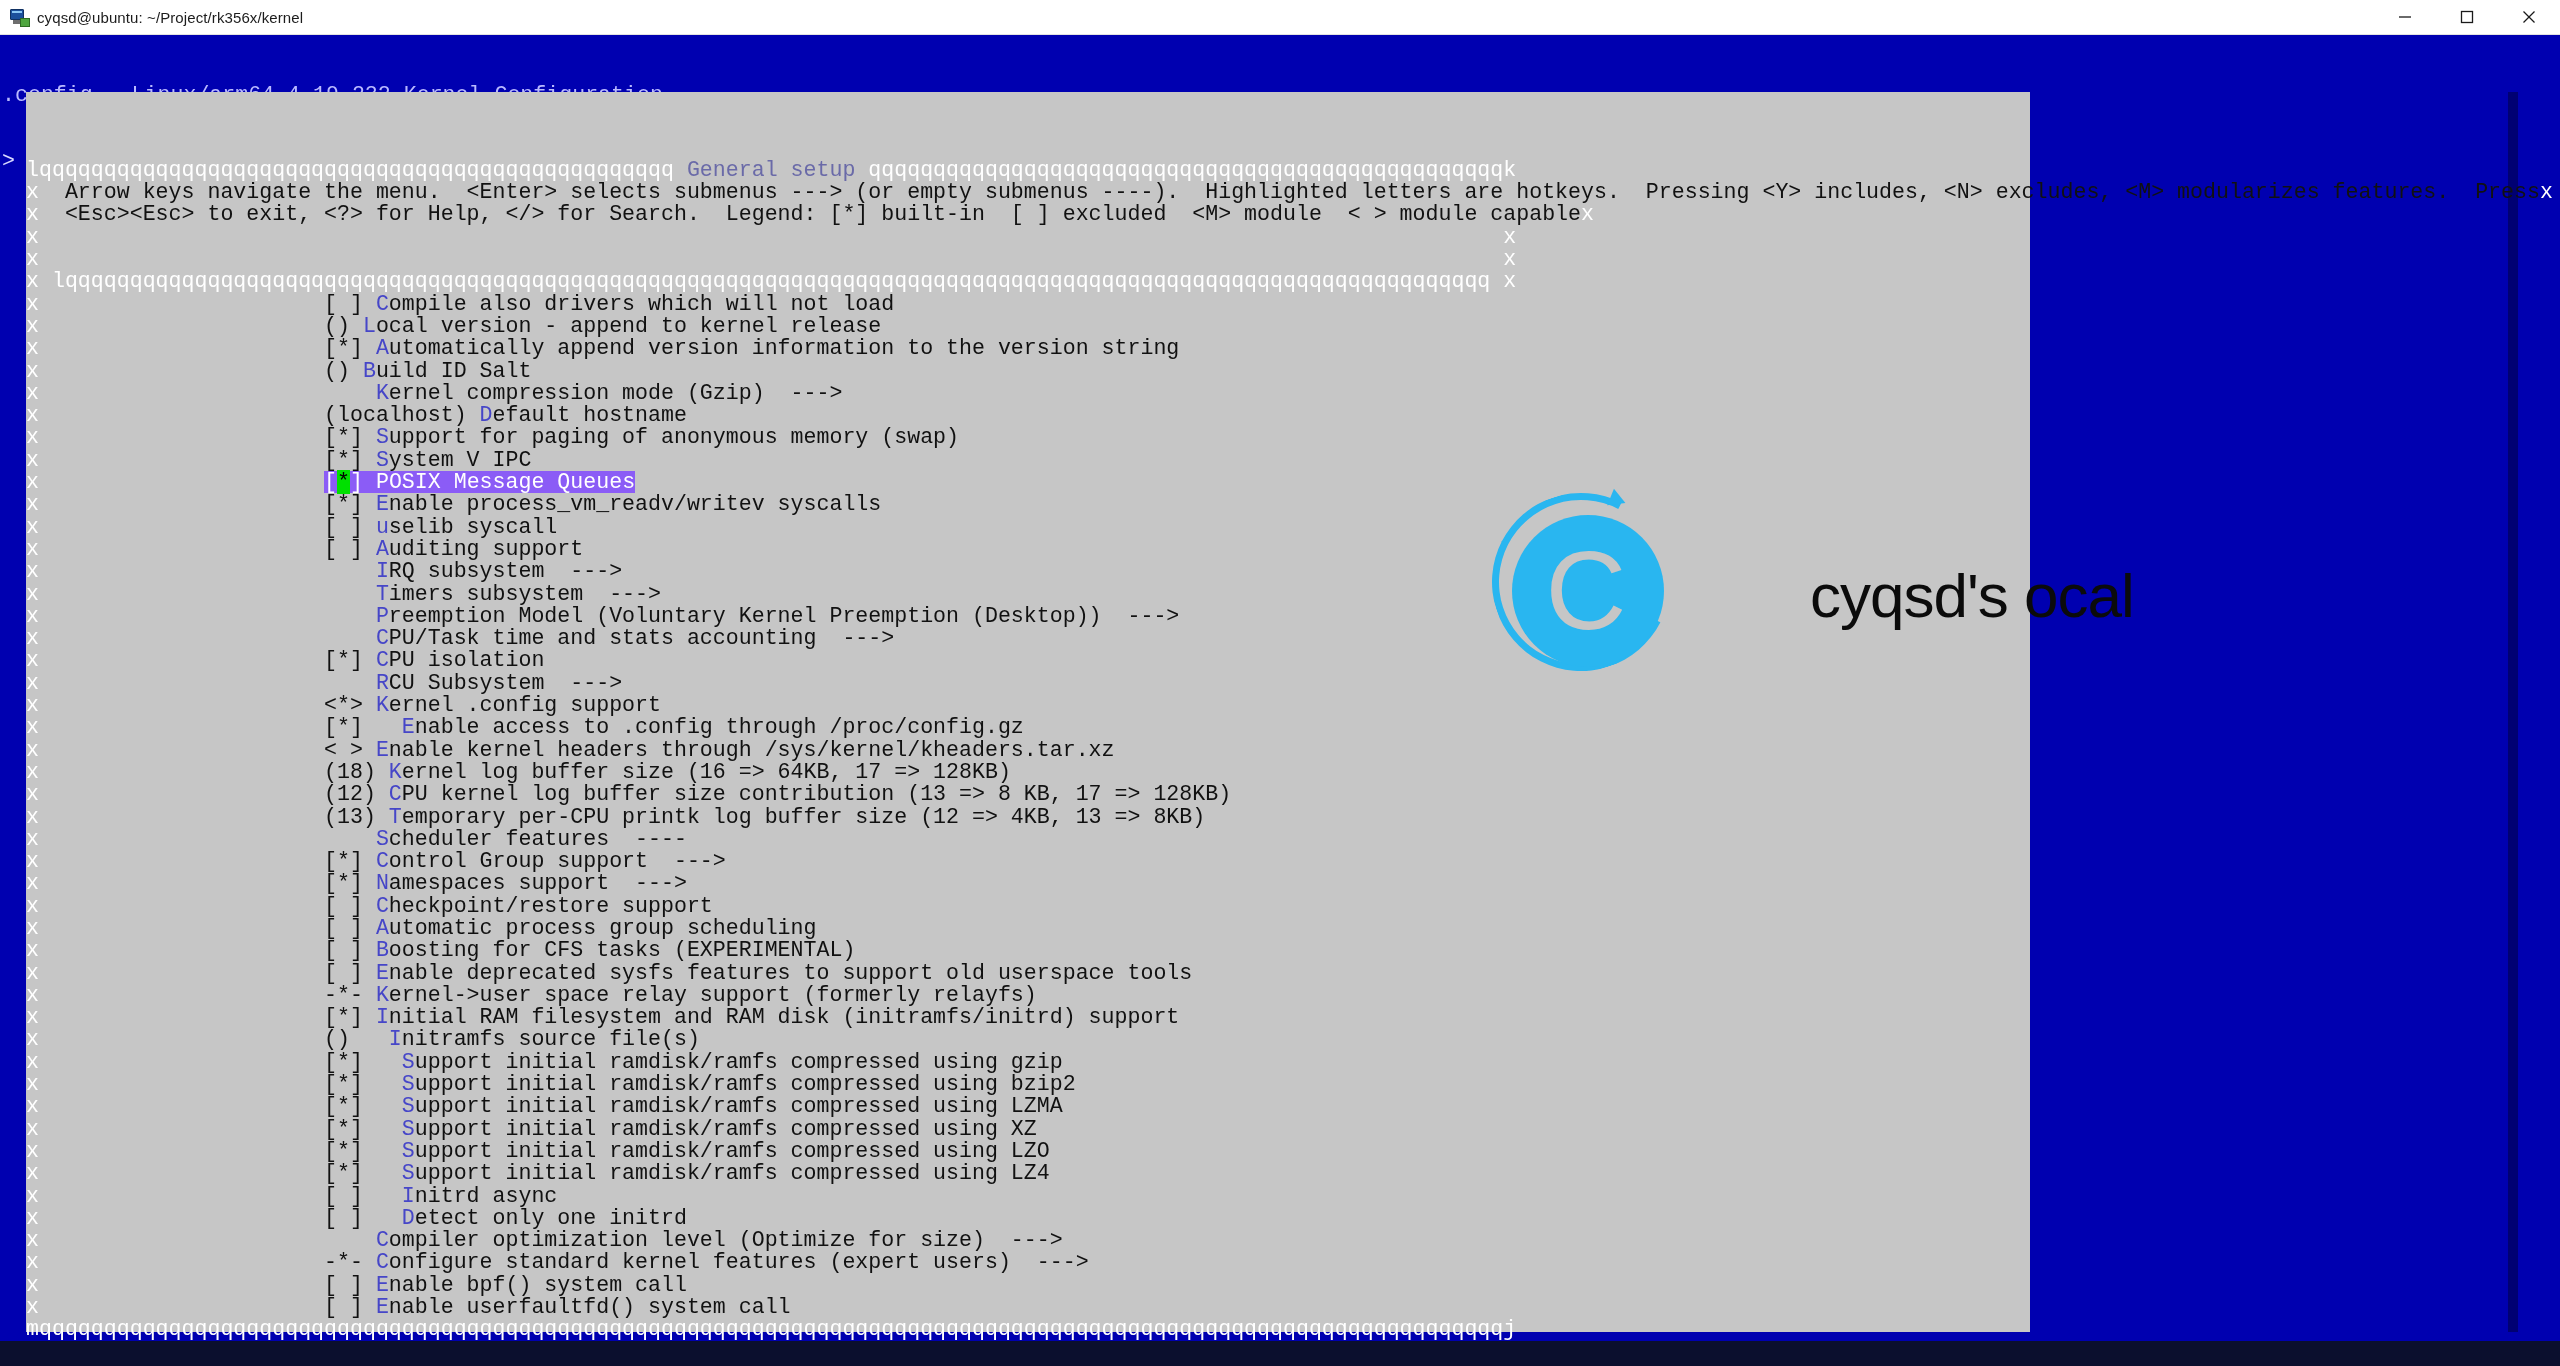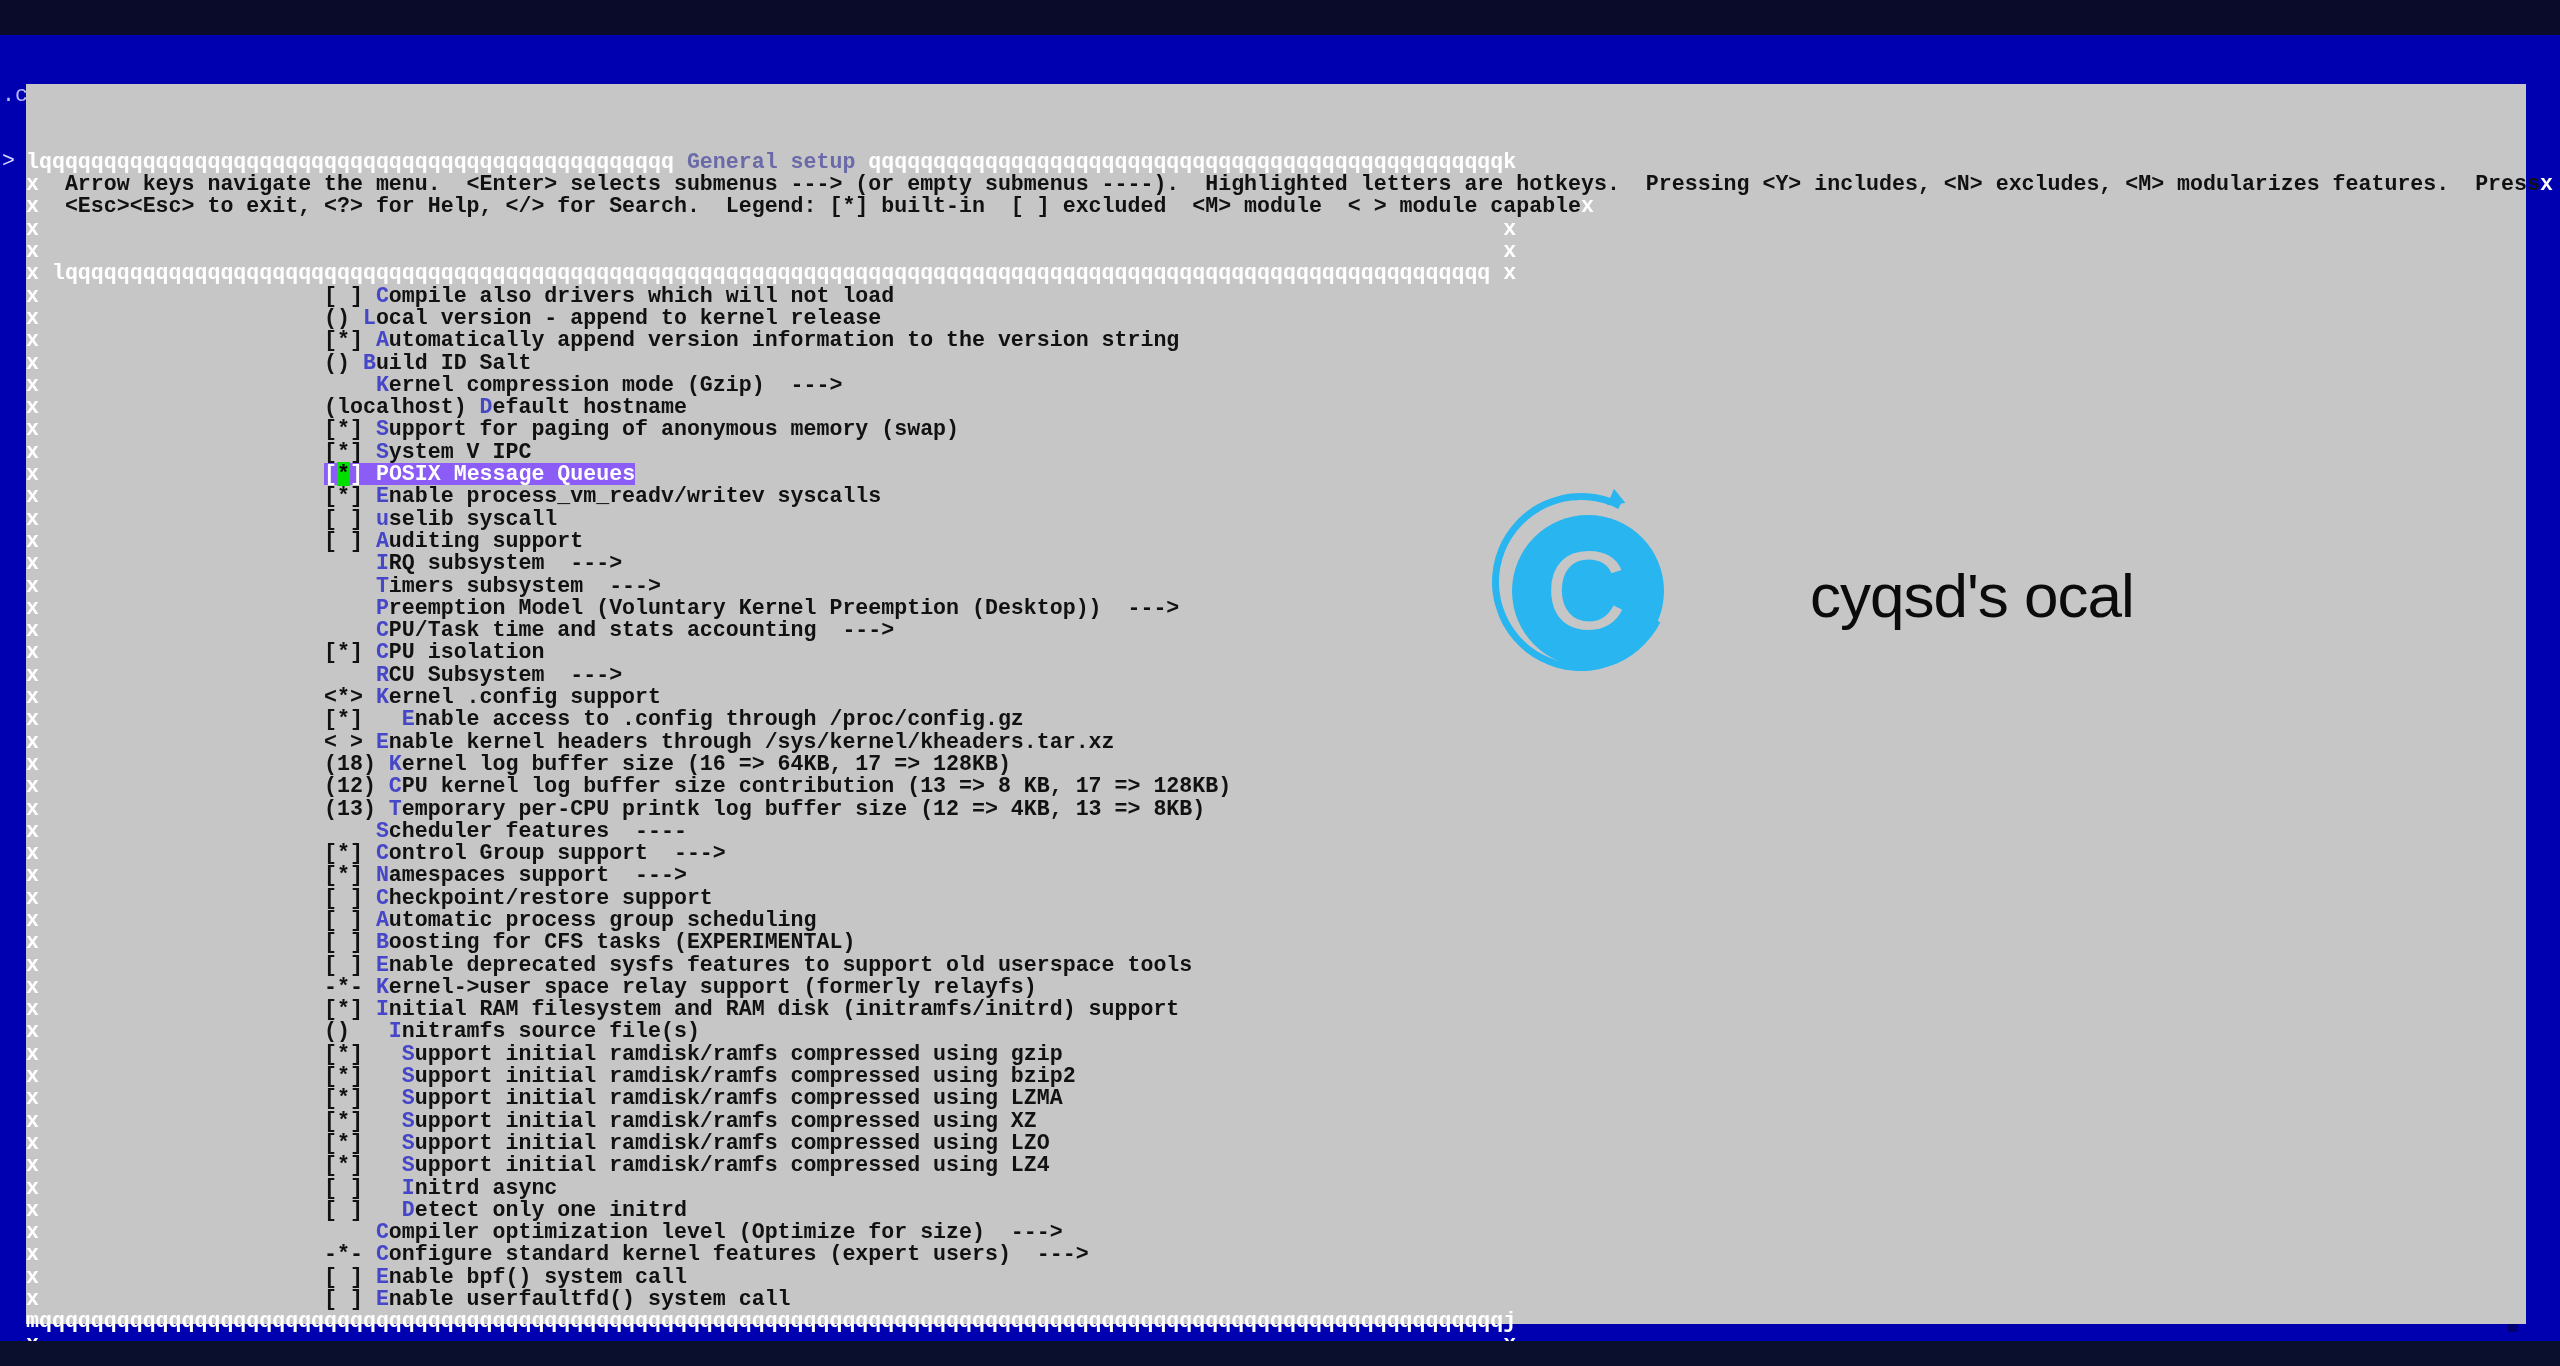--- a/index.html
+++ b/index.html
@@ -64,27 +64,26 @@
     overflow: hidden;
   }
   .term-line { height: 22.3px; white-space: pre; }
 
   .hdr-title { color:#b9b9ff; }
   .hdr-path  { color:#d8d8ff; }
   .qfill     { color:#8f8fe8; }
 
   
   .dlg {
-    position:absolute; left: 26px; top: 84px; width: 2500px; height: 1240px;
+    position:absolute; left: 26px; top: 92px; width: 2004px; height: 1240px;
     background:#c6c6c6;
     color:#000;
     font-size: 21.6px;
     line-height: 22.3px;
     white-space: pre;
-    font-weight: bold;
   }
   .dlg-row { height: 22.3px; white-space: pre; position: relative; }
 
   .dlg-shadow {
     position:absolute; left: 2508px; top: 92px; width: 10px; height:1240px;
     background: rgba(0,0,0,0.35);
   }
 
   .boxline { color:#ffffff; }
   .hotkey { color:#4646c8; }
@@ -145,20 +144,46 @@
   .taskbar {
     position:absolute; left:0; bottom:0; width:2560px; height:25px;
     background:#0b0f2e;
   }
 </style>
 </head>
 <body>
 
 <div id="app">
 
+  <div class="titlebar">
+    <div class="tb-icon">
+      <div class="scr"></div>
+      <div class="stand"></div>
+      <div class="badge"></div>
+    </div>
+    <div class="tb-title">cyqsd@ubuntu: ~/Project/rk356x/kernel</div>
+    <div class="tb-controls">
+      <div class="tb-btn">
+        <svg width="14" height="14" viewBox="0 0 14 14">
+            <line x1="1" y1="7" x2="13" y2="7" stroke="#1a1a1a" stroke-width="1.3"></line>
+          </svg>
+      </div>
+      <div class="tb-btn">
+        <svg width="14" height="14" viewBox="0 0 14 14">
+            <rect x="1.5" y="1.5" width="11" height="11" fill="none" stroke="#1a1a1a" stroke-width="1.3"></rect>
+          </svg>
+      </div>
+      <div class="tb-btn close">
+        <svg width="14" height="14" viewBox="0 0 14 14">
+            <line x1="1.5" y1="1.5" x2="12.5" y2="12.5" stroke="#1a1a1a" stroke-width="1.3"></line>
+            <line x1="12.5" y1="1.5" x2="1.5" y2="12.5" stroke="#1a1a1a" stroke-width="1.3"></line>
+          </svg>
+      </div>
+    </div>
+  </div>
 
   <div class="term">
     <div class="term-line hdr-title">.config - Linux/arm64 4.19.232 Kernel Configuration</div>
     <div class="term-line"><span class="hdr-path" id="bc-text">&gt; General setup </span><span class="qfill" id="bc-fill">qqqqqqqqqqqqqqqqqqqqqqqqqqqqqqqqqqqqqqqqqqqqqqqqqqqqqqqqqqqqqqqqqqqqqqqqqqqqqqqqqqqqqqqqqqqqqqqqqqqqqq</span></div>
   </div>
 
   <div class="dlg-shadow"></div>
 
   <div class="dlg">
     

